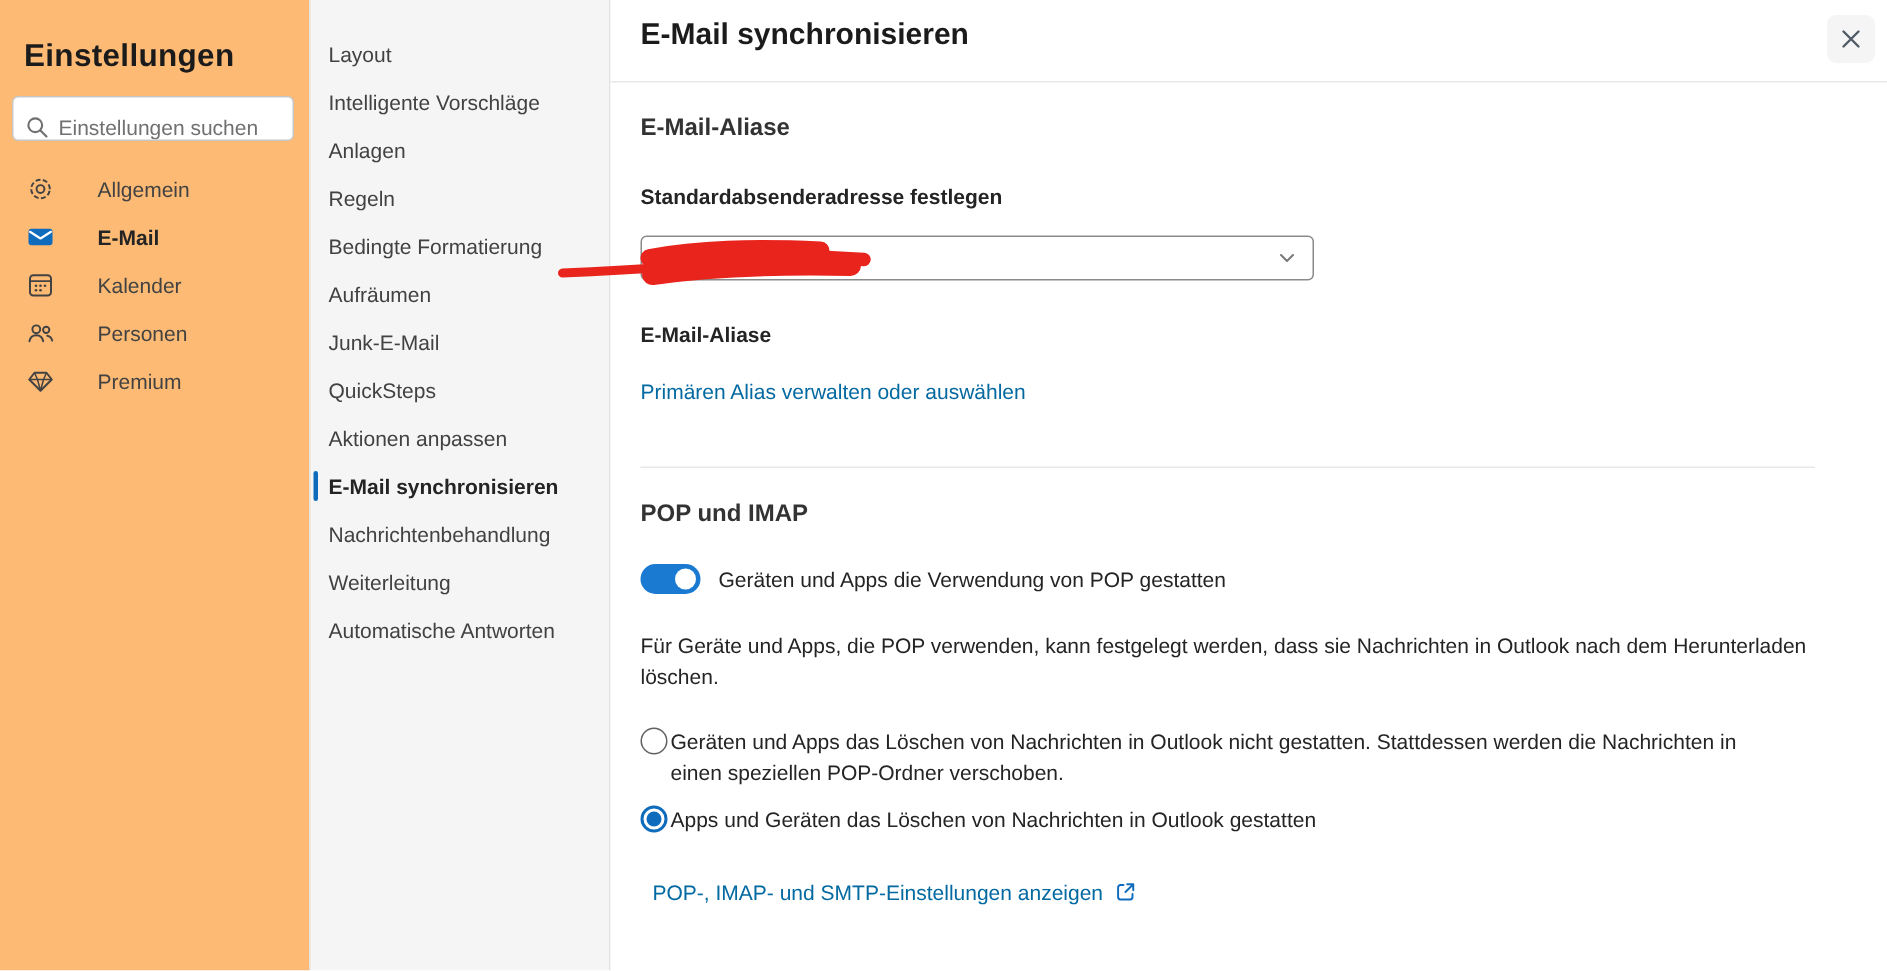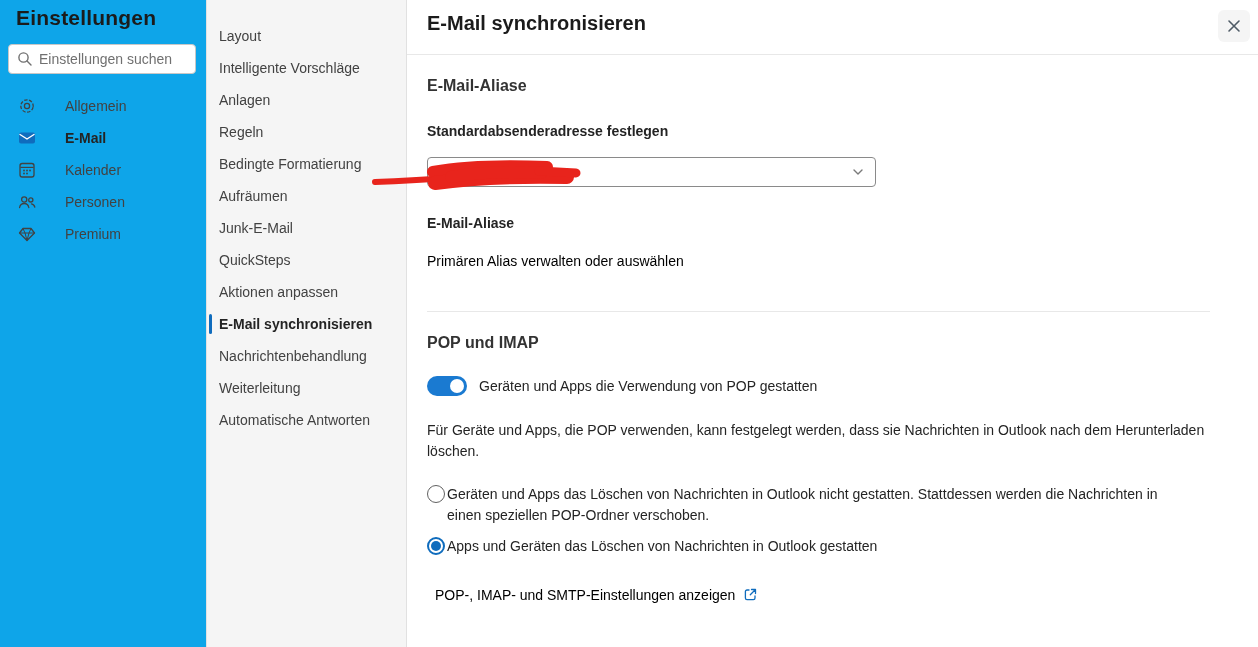--- a/index.html
+++ b/index.html
@@ -5,31 +5,31 @@
   * { margin:0; padding:0; box-sizing:border-box; }
   html,body { width:1258px; height:647px; overflow:hidden; }
   body {
     font-family:"Liberation Sans", sans-serif;
     font-size:14px; color:#242424; background:#fff;
   }
   .app { display:flex; width:1258px; height:647px; }
 
   
   .sidebar {
-    width:207px; min-width:207px; background:#0ea5e9;
-    border-right:1px solid #e1e1e1; padding-top:2px;
+    width:207px; min-width:207px; background:#fdba74;
+    border-right:1px solid #e1e1e1; padding-top:22px;
   }
   .sidebar-title {
     font-size:21px; font-weight:700; color:#1b1b1b;
     padding:4px 16px 14px 16px; letter-spacing:.2px;
   }
   .search-box {
     margin:0 10px 16px 8px; height:30px; background:#fff;
     border:1px solid #c7c7c7; border-radius:4px;
-    display:flex; align-items:center; padding:0 8px; gap:6px;
+    display:flex; align-items:flex-end; padding:0 8px; gap:6px;
   }
   .search-box input {
     border:none; outline:none; background:transparent; width:100%;
     font-family:inherit; font-size:14px; color:#424242;
   }
   .search-box input::placeholder { color:#707070; }
   .nav-item {
     height:32px; display:flex; align-items:center; gap:28px;
     padding-left:17px; color:#424242; cursor:pointer;
   }
@@ -73,21 +73,21 @@
 
   .dropdown-wrap { position:relative; margin-top:18px; width:449px; }
   .dropdown {
     width:449px; height:30px; background:#fff; border:1px solid #8a8a8a;
     border-radius:4px; display:flex; align-items:center;
     justify-content:flex-end; padding:0 10px; cursor:pointer;
   }
   .scribble { position:absolute; left:-56px; top:1px; pointer-events:none; }
 
   .aliases-label { font-weight:700; margin-top:28px; }
-  .link { color:#000000; text-decoration:none; cursor:pointer; }
+  .link { color:#0369a1; text-decoration:none; cursor:pointer; }
   .alias-link-row { margin-top:22px; }
   .div2 { margin-top:42px; }
 
   .pop-heading { margin-top:22px; }
   .toggle-row { display:flex; align-items:center; gap:12px; margin-top:24px; }
   .toggle {
     width:40px; height:20px; border-radius:10px; background:#1a7ad1;
     position:relative; cursor:pointer; flex:0 0 40px;
   }
   .toggle-knob {

